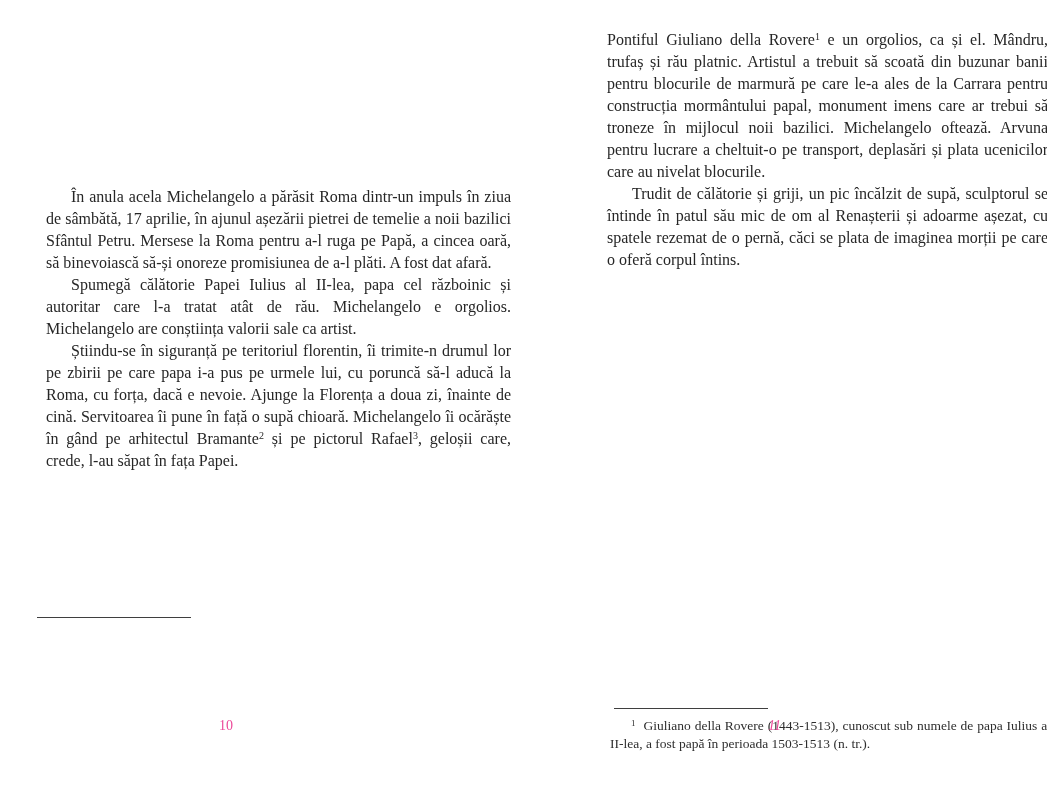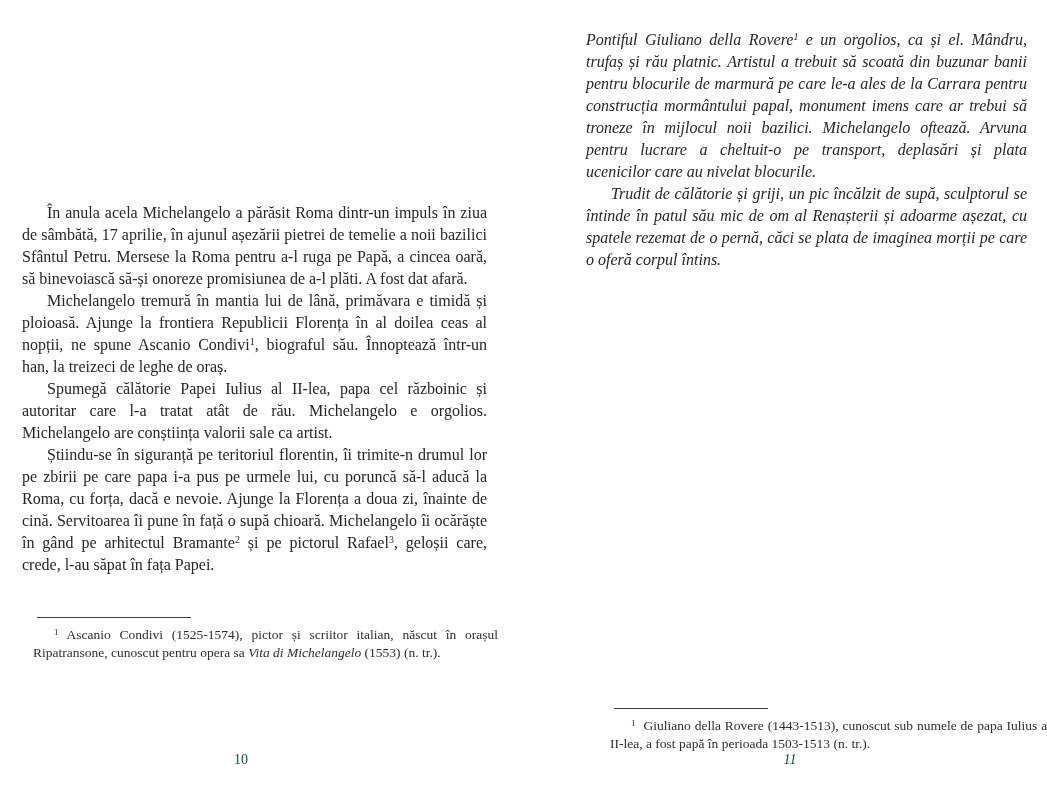--- a/index.html
+++ b/index.html
@@ -12,22 +12,22 @@
     width: 1047px;
     height: 805px;
     background: #ffffff;
     overflow: hidden;
     font-family: "Liberation Serif", "DejaVu Serif", serif;
     color: #262626;
   }
   .body-text {
     position: absolute;
   }
-  .body-text.left  { left: 22px;  top: 186px; width: 465px; margin-top: 16px; }
-  .body-text.right { left: 586px; top: 29px;  width: 441px; font-style: italic; }
+  .body-text.left  { left: 46px;  top: 186px; width: 465px; }
+  .body-text.right { left: 607px; top: 29px;  width: 441px; }
   p.para {
     margin: 0;
     font-size: 16px;
     line-height: 22px;
     text-align: justify;
   }
   p.para.indent { text-indent: 25px; }
   sup.ref {
     font-size: 10px;
     line-height: 0;
@@ -54,46 +54,44 @@
     color: #2e2e2e;
   }
   sup.fn-marker {
     font-size: 9px;
     line-height: 0;
     vertical-align: 4px;
     margin-right: 8px;
   }
   .page-number {
     position: absolute;
-    top: 752px;
+    top: 718px;
     width: 44px;
     font-size: 14px;
     line-height: 16px;
-    text-align: center;
-    color: #14532d;
+    text-align: left;
+    color: #ec4899;
   }
   .page-number.pn-left  { left: 219px; }
   .page-number.pn-right { left: 768px; font-style: italic; }
 </style>
 </head>
 <body>
 
 <main class="spread">
 
   <section>
     <div class="body-text left">
         <p class="para indent">În anula acela Michelangelo a părăsit Roma dintr-un impuls în ziua de sâmbătă, 17 aprilie, în ajunul așezării pietrei de temelie a noii bazilici Sfântul Petru. Mersese la Roma pentru a-l ruga pe Papă, a cincea oară, să binevoiască să-și onoreze promisiunea de a-l plăti. A fost dat afară.</p>
-        <p class="para indent">Michelangelo tremură în mantia lui de lână, primăvara e timidă și ploioasă. Ajunge la frontiera Republicii Florența în al doilea ceas al nopții, ne spune Ascanio Condivi<sup class="ref">1</sup>, biograful său. Înnoptează într-un han, la treizeci de leghe de oraș.</p>
         <p class="para indent">Spumegă călătorie Papei Iulius al II-lea, papa cel războinic și autoritar care l-a tratat atât de rău. Michelangelo e orgolios. Michelangelo are conștiința valorii sale ca artist.</p>
         <p class="para indent">Știindu-se în siguranță pe teritoriul florentin, îi trimite-n drumul lor pe zbirii pe care papa i-a pus pe urmele lui, cu poruncă să-l aducă la Roma, cu forța, dacă e nevoie. Ajunge la Florența a doua zi, înainte de cină. Servitoarea îi pune în față o supă chioară. Michelangelo îi ocărăște în gând pe arhitectul Bramante<sup class="ref">2</sup> și pe pictorul Rafael<sup class="ref">3</sup>, geloșii care, crede, l-au săpat în fața Papei.</p>
       </div>
 
     <div class="footnotes left">
       <div class="fn-rule"></div>
-    <p class="footnote"><sup class="fn-marker">1</sup>Ascanio Condivi (1525-1574), pictor și scriitor italian, născut în orașul Ripatransone, cunoscut pentru opera sa <i>Vita di Michelangelo</i> (1553) (n. tr.).</p>
       </div>
 
     <div class="page-number pn-left">10</div>
   </section>
 
   <section>
     <div class="body-text right">
         <p class="para">Pontiful Giuliano della Rovere<sup class="ref">1</sup> e un orgolios, ca și el. Mândru, trufaș și rău platnic. Artistul a trebuit să scoată din buzunar banii pentru blocurile de marmură pe care le-a ales de la Carrara pentru construcția mormântului papal, monument imens care ar trebui să troneze în mijlocul noii bazilici. Michelangelo oftează. Arvuna pentru lucrare a cheltuit-o pe transport, deplasări și plata ucenicilor care au nivelat blocurile.</p>
         <p class="para indent">Trudit de călătorie și griji, un pic încălzit de supă, sculptorul se întinde în patul său mic de om al Renașterii și adoarme așezat, cu spatele rezemat de o pernă, căci se plata de imaginea morții pe care o oferă corpul întins.</p>
       </div>

